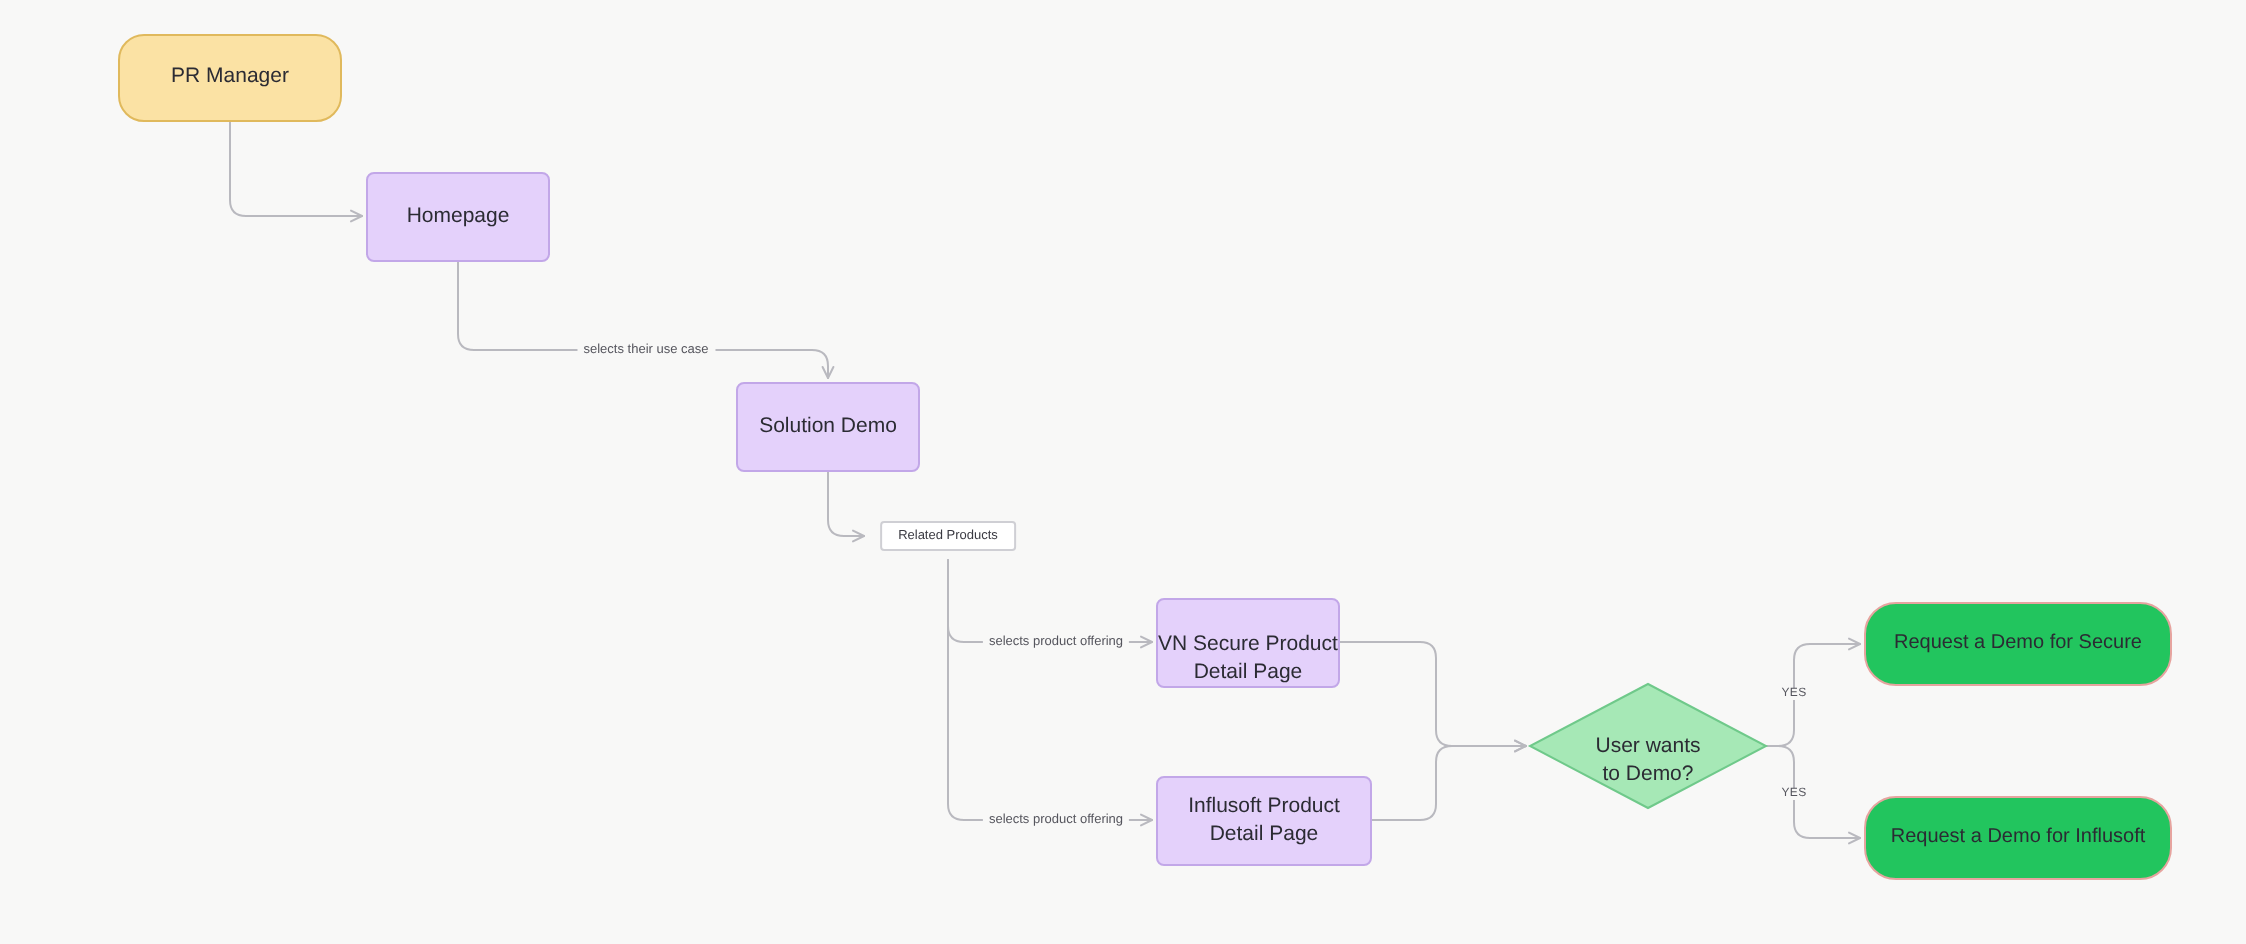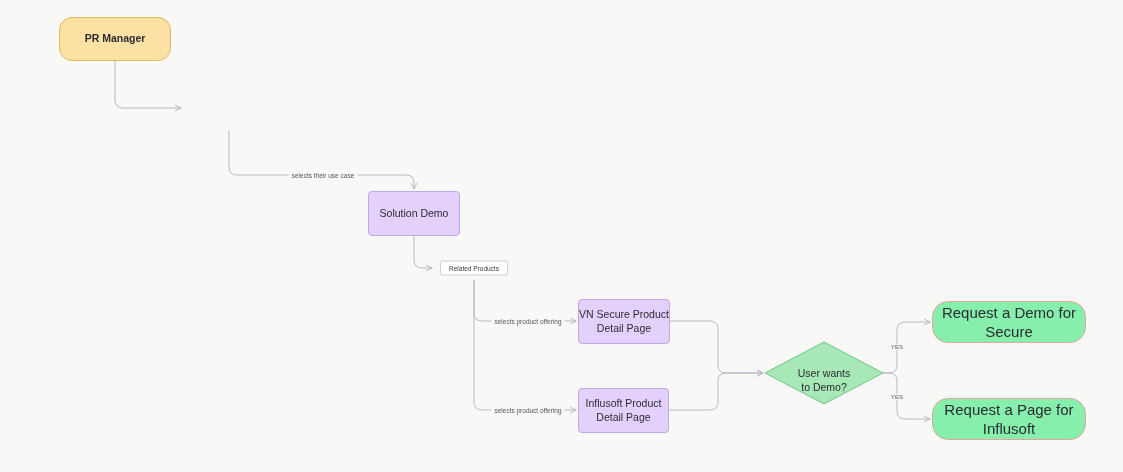--- a/index.html
+++ b/index.html
@@ -33,43 +33,42 @@
     color: #2b2b33;
     line-height: 1.28;
     white-space: pre-line;
     z-index: 3;
   }
   .node-terminal {
     background: #fbe2a4;
     border: 1px solid #e0b95c;
     border-radius: 13px;
     font-size: 10.5px;
-    font-weight: bold;
   }
   .node-page {
     background: #e4d1fb;
     border: 1px solid #c2a7e8;
     border-radius: 4px;
     font-size: 10.5px;
   }
   .node-decision {
     background: transparent;
     border: 0;
     font-size: 10.5px;
   }
   .node-decision .diamond-label {
     position: relative;
     z-index: 2;
     margin-top: 15px;
   }
   .node-action {
-    background: #86efac;
+    background: #22c55e;
     border: 1px solid #e6a49f;
     border-radius: 16px;
-    font-size: 15px;
+    font-size: 10px;
   }
   .edge-label {
     position: absolute;
     font-family: "Liberation Sans", sans-serif;
     font-size: 6.5px;
     color: #55555d;
     background: #f8f8f7;
     padding: 0 3px;
     white-space: nowrap;
     z-index: 4;
@@ -121,46 +120,49 @@
       <path d="M883,373 L889,373 Q897,373 897,381 L897,411 Q897,419 905,419 L930,419"></path>
     </g>
 
     <polygon points="824,342 883,373 824,404 765,373" fill="#a6e8b6" stroke="#6fc98a" stroke-width="1"></polygon>
   </svg>
 
   <div class="node node-terminal" style="left:59px; top:17px; width:112px; height:44px;">
     <span>PR Manager</span>
   </div>
 
+  <div class="node node-page" style="left:183px; top:86px; width:92px; height:45px;">
+    <span>Homepage</span>
+  </div>
 
   <div class="node node-page" style="left:368px; top:191px; width:92px; height:45px;">
     <span>Solution Demo</span>
   </div>
 
-  <div class="node node-page" style="left:578px; top:299px; width:92px; height:45px;">
+  <div class="node node-page" style="left:578px; top:299px; width:92px; height:45px;align-items:flex-end;">
     <span>VN Secure Product
 Detail Page</span>
   </div>
 
-  <div class="node node-page" style="left:578px; top:388px; width:91px; height:45px;">
+  <div class="node node-page" style="left:578px; top:388px; width:108px; height:45px;">
     <span>Influsoft Product
 Detail Page</span>
   </div>
 
   <div class="node node-decision" style="left:765px; top:342px; width:118px; height:62px;">
     <span class="diamond-label">User wants
 to Demo?</span>
   </div>
 
   <div class="node node-action" style="left:932px; top:301px; width:154px; height:42px;">
     <span>Request a Demo for Secure</span>
   </div>
 
   <div class="node node-action" style="left:932px; top:398px; width:154px; height:42px;">
-    <span>Request a Page for Influsoft</span>
+    <span>Request a Demo for Influsoft</span>
   </div>
 
   <div class="edge-label" style="left:323px; top:175px;">selects their use case</div>
 
   <div class="edge-label boxed" style="left:474px; top:268px;">Related Products</div>
 
   <div class="edge-label" style="left:528px; top:321px;">selects product offering</div>
 
   <div class="edge-label" style="left:528px; top:410px;">selects product offering</div>
 

